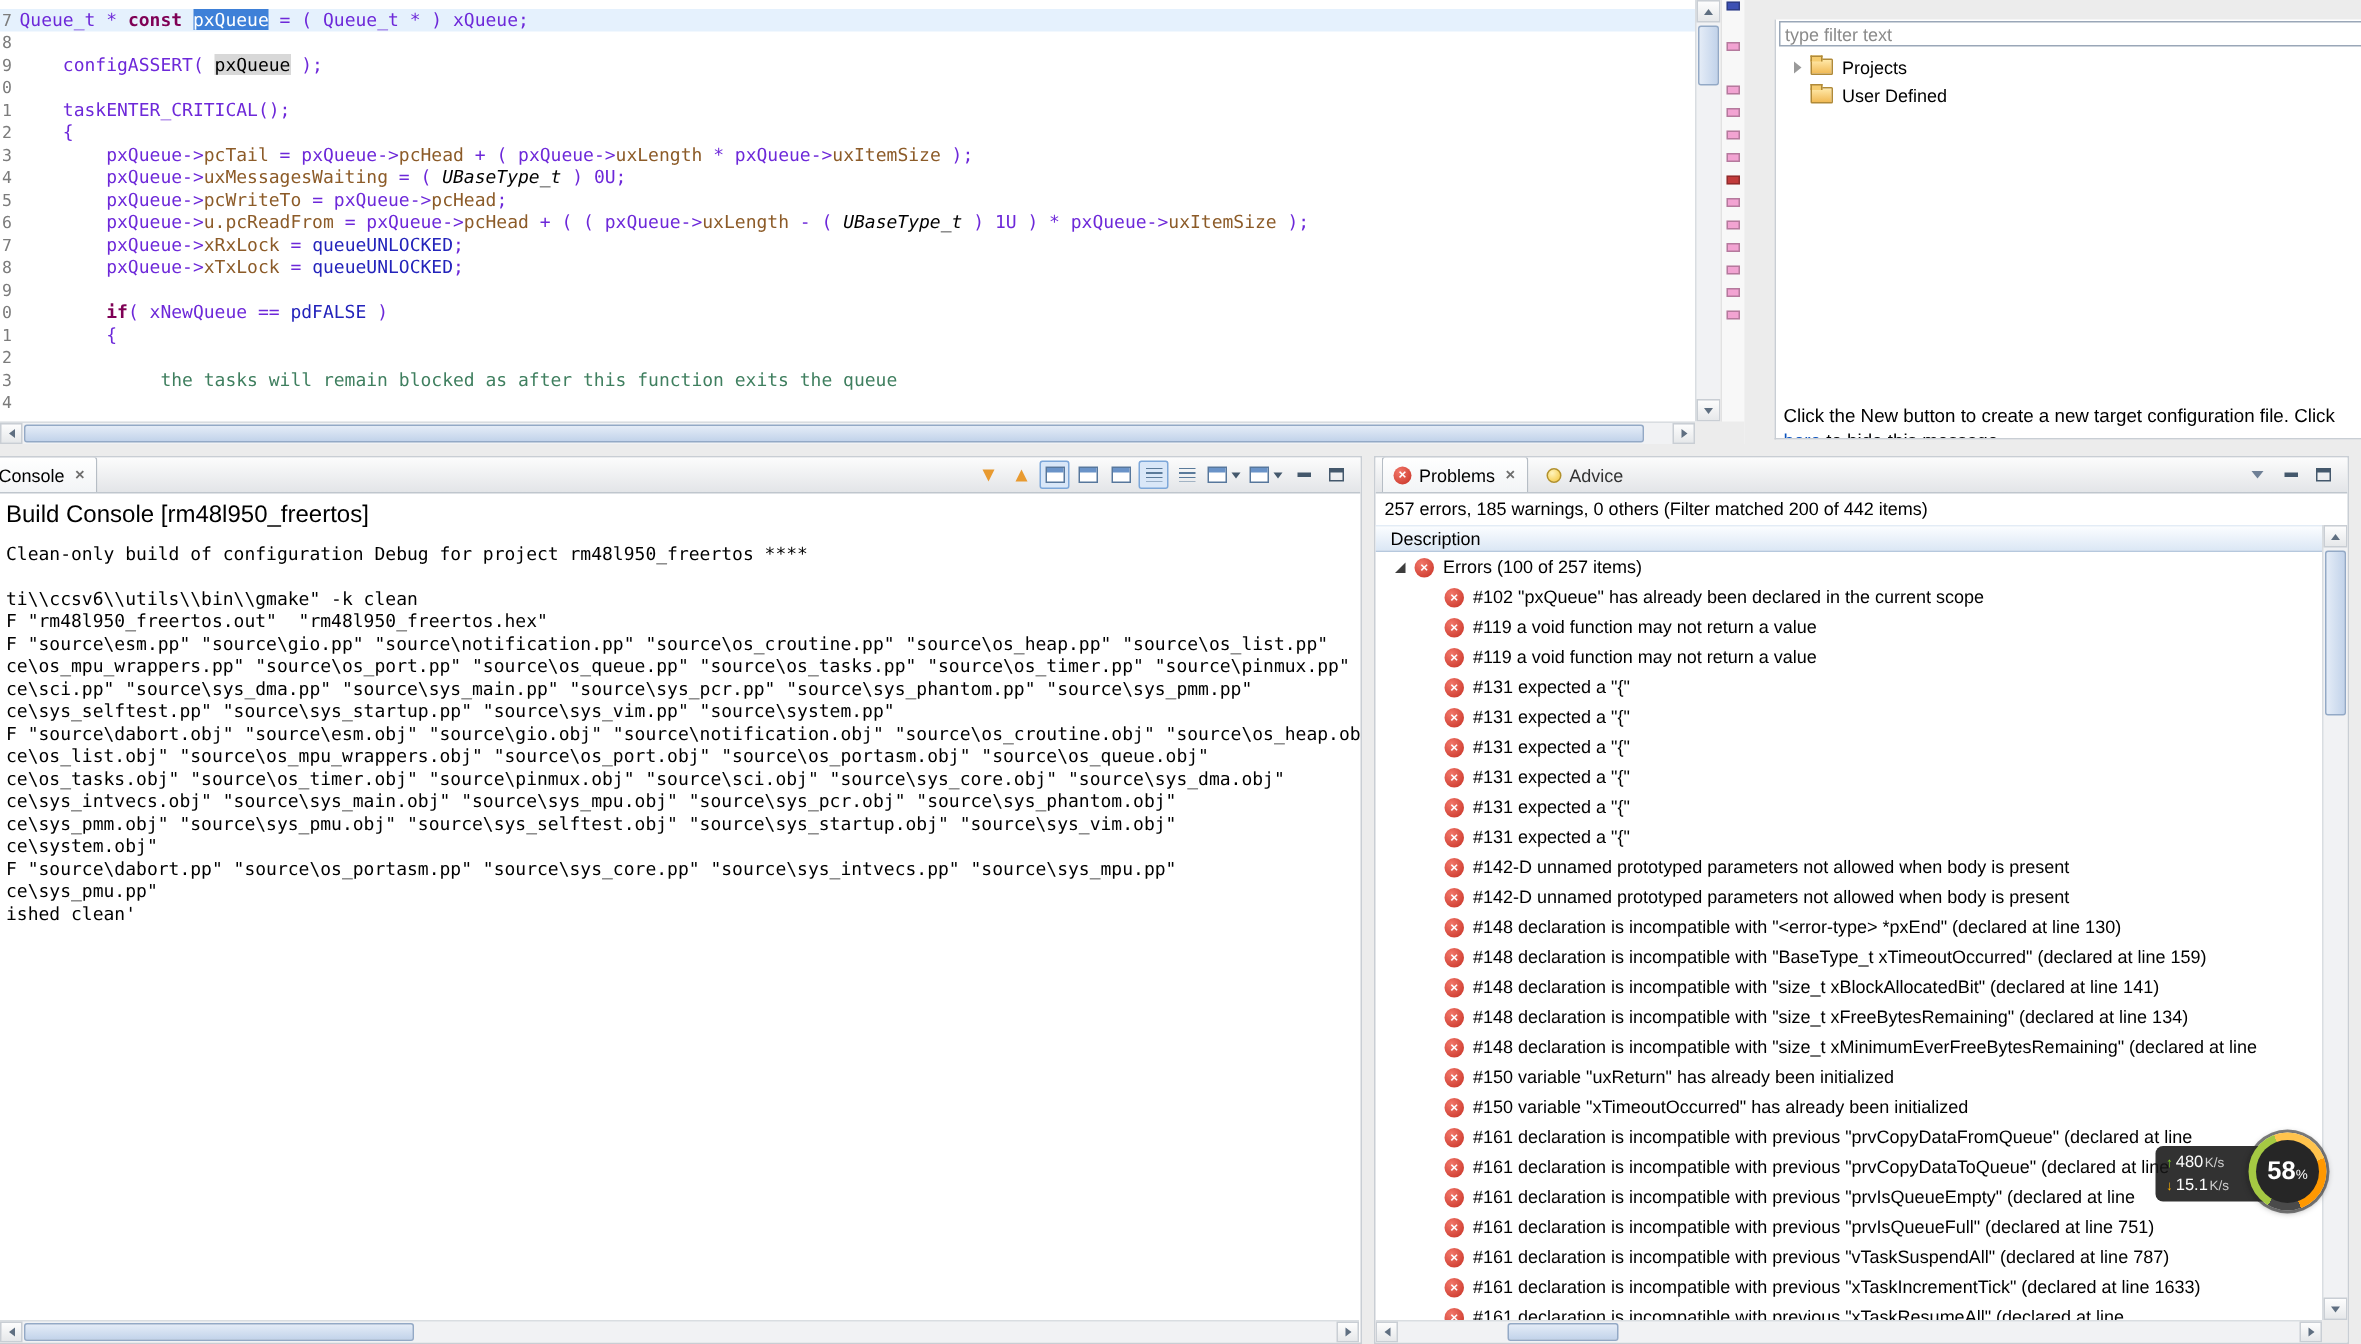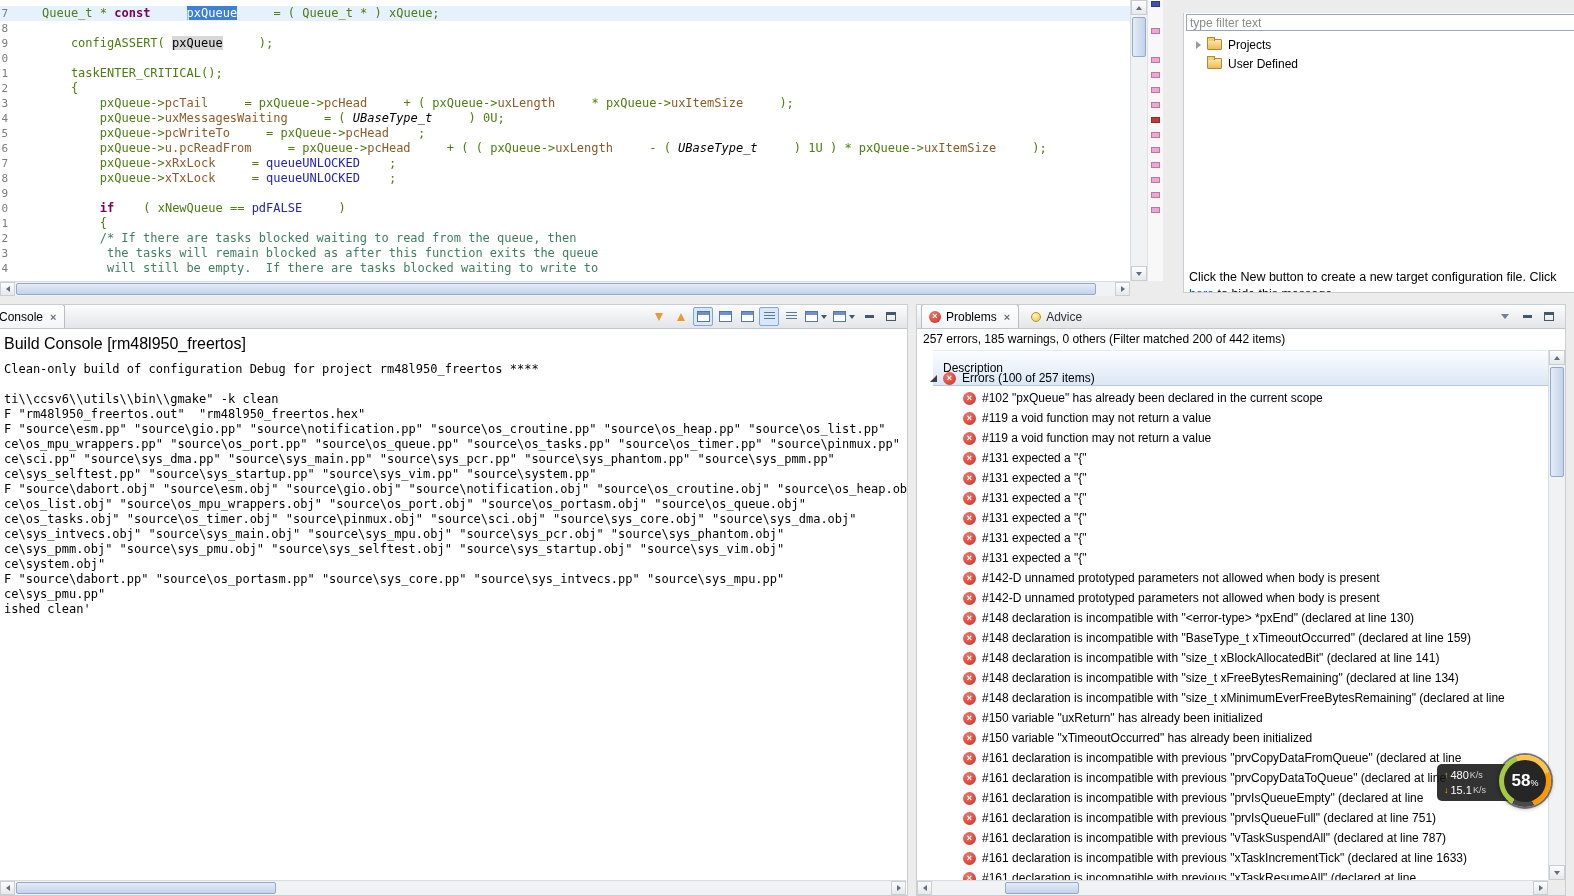--- a/index.html
+++ b/index.html
@@ -8,21 +8,21 @@
   .pane { position:absolute; background:#fff; overflow:hidden; }
 
   
   #editor-pane { left:0; top:0; width:1163px; height:296px; }
   #code-scroll { position:absolute; left:0; top:0; width:1130px; height:281px; overflow:hidden; background:#fff; }
   #code-lines { position:absolute; left:0; top:6px; right:0; }
   .code-line { height:15px; line-height:15px; white-space:pre; font-family:"DejaVu Sans Mono", monospace; font-size:12px; display:flex; }
   .code-line.current { background:#e5f1fd; }
   .lnum { flex:0 0 8px; width:8px; color:#7c7c7c; text-align:right; font-size:11px; }
   .lcode { padding-left:5px; }
-  .c-plain { color:#4d7c0f;margin-left:29px; }
+  .c-plain { color:#6d28d9; }
   .c-kw { color:#7f0055; font-weight:bold; }
   .c-field { color:#8c5b28; }
   .c-type { color:#000000; font-style:italic; }
   .c-macro { color:#2323bb;text-align:center; }
   .c-comment { color:#3f7f5f; }
   .c-sel { background:#3e80d8; color:#fff; }
   .c-occ { background:#d8d8d8; }
 
   
   .sbtn { position:absolute; background:linear-gradient(#fdfdfd,#e6e8ea); border:1px solid #c9ced4; display:flex; align-items:center; justify-content:center; }
@@ -80,21 +80,21 @@
   #console-lines { position:absolute; left:4px; top:57px; right:2px; }
   .cline { height:15px; line-height:15px; font-family:"DejaVu Sans Mono", monospace; font-size:12px; white-space:pre; }
   #console-hscroll { position:absolute; left:0; bottom:0; width:906px; height:15px; background:#f1f2f4; border-top:1px solid #d9dde1; }
 
   
   #problems-pane { left:916px; top:304px; width:650px; height:592px; border:1px solid #c9ced4; }
   .tab-icon { display:inline-flex; margin-right:5px; }
   .err-icon { width:13px; height:13px; border-radius:50%; background:radial-gradient(circle at 35% 30%, #f2776a, #c62f22); color:#fff; font-size:9px; font-weight:bold; display:flex; align-items:center; justify-content:center; flex:0 0 13px; line-height:13px; }
   .bulb-icon { width:10px; height:10px; border-radius:50%; background:radial-gradient(circle at 35% 30%, #fff4bd, #f3c53a); border:1px solid #b2912c; }
   #problems-summary { position:absolute; left:6px; top:27px; font-size:12px; }
-  #problems-header { position:absolute; left:16px; top:45px; right:17px; height:36px; background:linear-gradient(#fbfdff,#dbe7f5); border-bottom:1px solid #b6c8dd; border-top:1px solid #e3ecf6; display:flex; align-items:center; padding-left:10px; font-size:12px; }
+  #problems-header { position:absolute; left:0; top:45px; right:17px; height:18px; background:linear-gradient(#fbfdff,#dbe7f5); border-bottom:1px solid #b6c8dd; border-top:1px solid #e3ecf6; display:flex; align-items:center; padding-left:10px; font-size:12px; }
   #problems-rows { position:absolute; left:0; top:63px; right:17px; bottom:15px; overflow:hidden; }
   .prow { height:20px; display:flex; align-items:center; gap:6px; white-space:nowrap; overflow:hidden; font-size:12px; }
   .prow.group { padding-left:13px; }
   .prow.err { padding-left:46px; }
   .expander { width:0; height:0; border-bottom:7px solid #3d3d3d; border-left:7px solid transparent; flex:0 0 7px; }
   #problems-vscroll { position:absolute; right:0; top:45px; width:17px; bottom:15px; background:#f1f2f4; border-left:1px solid #d9dde1; }
   #problems-hscroll { position:absolute; left:0; bottom:0; right:17px; height:15px; background:#f1f2f4; border-top:1px solid #d9dde1; }
   #problems-corner { position:absolute; right:0; bottom:0; width:17px; height:15px; background:#ececec; }
 
   
@@ -136,23 +136,23 @@
           <div class="code-line"><span class="lnum">2</span><span class="lcode"><span class="c-plain">    {</span></span></div>
           <div class="code-line"><span class="lnum">3</span><span class="lcode"><span class="c-plain">        pxQueue-&gt;</span><span class="c-field">pcTail</span><span class="c-plain"> = pxQueue-&gt;</span><span class="c-field">pcHead</span><span class="c-plain"> + ( pxQueue-&gt;</span><span class="c-field">uxLength</span><span class="c-plain"> * pxQueue-&gt;</span><span class="c-field">uxItemSize</span><span class="c-plain"> );</span></span></div>
           <div class="code-line"><span class="lnum">4</span><span class="lcode"><span class="c-plain">        pxQueue-&gt;</span><span class="c-field">uxMessagesWaiting</span><span class="c-plain"> = ( </span><span class="c-type">UBaseType_t</span><span class="c-plain"> ) 0U;</span></span></div>
           <div class="code-line"><span class="lnum">5</span><span class="lcode"><span class="c-plain">        pxQueue-&gt;</span><span class="c-field">pcWriteTo</span><span class="c-plain"> = pxQueue-&gt;</span><span class="c-field">pcHead</span><span class="c-plain">;</span></span></div>
           <div class="code-line"><span class="lnum">6</span><span class="lcode"><span class="c-plain">        pxQueue-&gt;</span><span class="c-field">u.pcReadFrom</span><span class="c-plain"> = pxQueue-&gt;</span><span class="c-field">pcHead</span><span class="c-plain"> + ( ( pxQueue-&gt;</span><span class="c-field">uxLength</span><span class="c-plain"> - ( </span><span class="c-type">UBaseType_t</span><span class="c-plain"> ) 1U ) * pxQueue-&gt;</span><span class="c-field">uxItemSize</span><span class="c-plain"> );</span></span></div>
           <div class="code-line"><span class="lnum">7</span><span class="lcode"><span class="c-plain">        pxQueue-&gt;</span><span class="c-field">xRxLock</span><span class="c-plain"> = </span><span class="c-macro">queueUNLOCKED</span><span class="c-plain">;</span></span></div>
           <div class="code-line"><span class="lnum">8</span><span class="lcode"><span class="c-plain">        pxQueue-&gt;</span><span class="c-field">xTxLock</span><span class="c-plain"> = </span><span class="c-macro">queueUNLOCKED</span><span class="c-plain">;</span></span></div>
           <div class="code-line"><span class="lnum">9</span><span class="lcode"></span></div>
           <div class="code-line"><span class="lnum">0</span><span class="lcode"><span class="c-plain">        </span><span class="c-kw">if</span><span class="c-plain">( xNewQueue == </span><span class="c-macro">pdFALSE</span><span class="c-plain"> )</span></span></div>
           <div class="code-line"><span class="lnum">1</span><span class="lcode"><span class="c-plain">        {</span></span></div>
-          <div class="code-line"><span class="lnum">2</span><span class="lcode"><span class="c-comment">            /* If there are tasks blocked waiting to read from the queue, then</span></span></div>
+          <div class="code-line"><span class="lnum">2</span></div>
           <div class="code-line"><span class="lnum">3</span><span class="lcode"><span class="c-comment">             the tasks will remain blocked as after this function exits the queue</span></span></div>
-          <div class="code-line"><span class="lnum">4</span><span class="lcode"><span class="c-comment">             will still be empty.  If there are tasks blocked waiting to write to</span></span></div>
+          <div class="code-line"><span class="lnum">4</span></div>
         </div>
     </div>
 
     <div id="editor-vscroll">
       <div class="sbtn" style="left:0;top:0;width:16px;height:15px;">
           <span class="sb-tri up"></span>
         </div>
       <div class="sthumb" style="left:1px;top:17px;width:14px;height:40px;"></div>
       <div class="sbtn" style="left:0;top:266px;width:16px;height:15px;">
           <span class="sb-tri down"></span>

